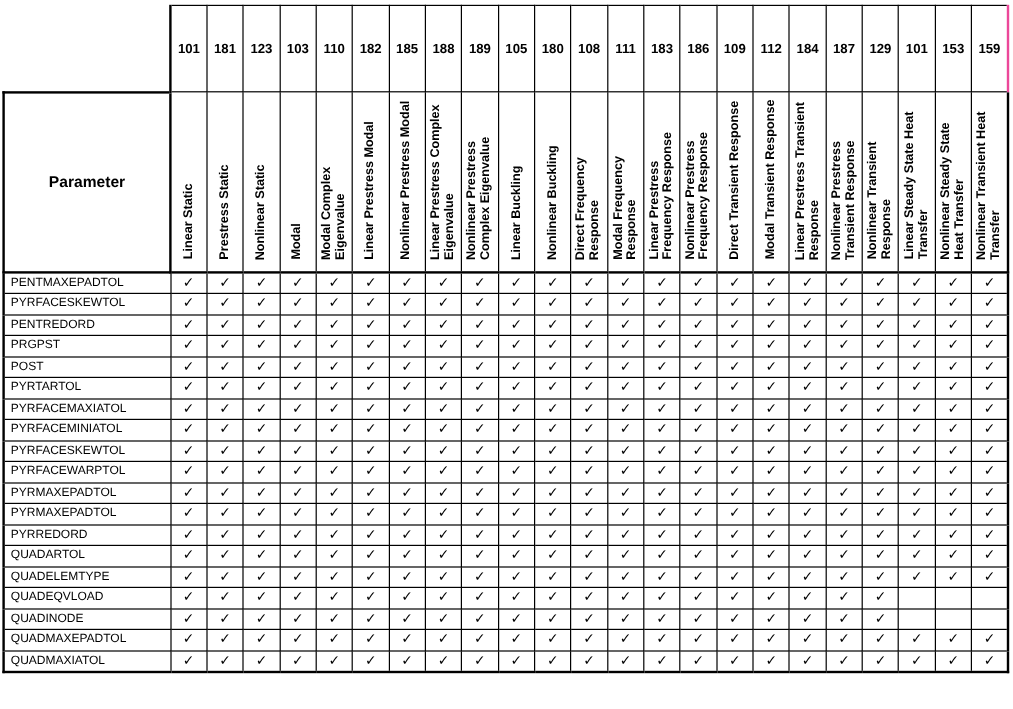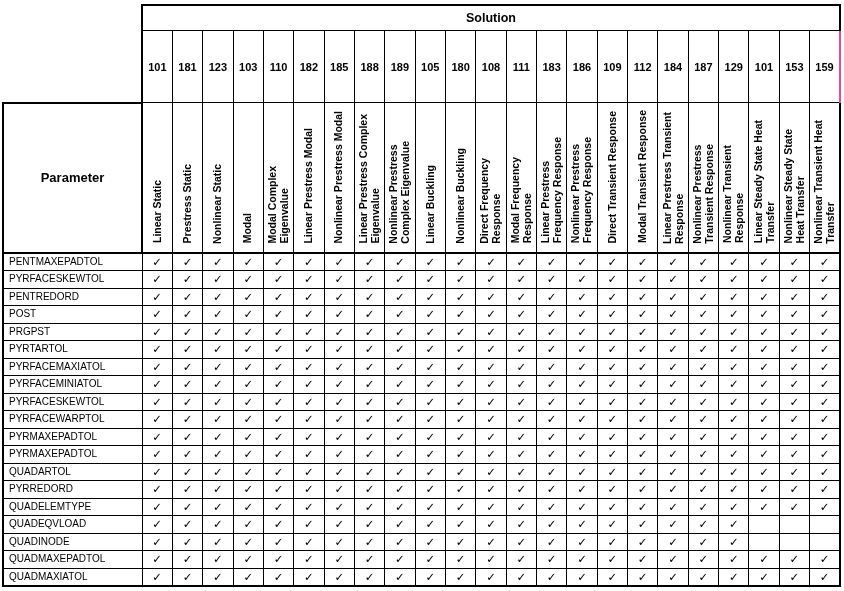--- a/index.html
+++ b/index.html
@@ -98,24 +98,20 @@
         <col class="sol-col">
         <col class="sol-col">
         <col class="sol-col">
         <col class="sol-col">
         <col class="sol-col">
         <col class="sol-col">
         <col class="sol-col">
         <col class="sol-col">
       </colgroup>
     <thead>
-      <tr>
-        <td class="corner"></td>
-        <th class="sol-span" colspan="23">Solution</th>
-      </tr>
       <tr class="codes-row" id="codes-row">
         <td class="corner"></td>
       <th class="code first">101</th>
           <th class="code">181</th>
           <th class="code">123</th>
           <th class="code">103</th>
           <th class="code">110</th>
           <th class="code">182</th>
           <th class="code">185</th>
           <th class="code">188</th>
@@ -248,20 +244,46 @@
           <td class="cell"><span>✓</span></td>
           <td class="cell"><span>✓</span></td>
           <td class="cell"><span>✓</span></td>
           <td class="cell"><span>✓</span></td>
           <td class="cell"><span>✓</span></td>
           <td class="cell"><span>✓</span></td>
           <td class="cell"><span>✓</span></td>
           <td class="cell last"><span>✓</span></td>
         </tr>
         <tr>
+          <td class="rowlabel">PRGPST</td>
+          <td class="cell"><span>✓</span></td>
+          <td class="cell"><span>✓</span></td>
+          <td class="cell"><span>✓</span></td>
+          <td class="cell"><span>✓</span></td>
+          <td class="cell"><span>✓</span></td>
+          <td class="cell"><span>✓</span></td>
+          <td class="cell"><span>✓</span></td>
+          <td class="cell"><span>✓</span></td>
+          <td class="cell"><span>✓</span></td>
+          <td class="cell"><span>✓</span></td>
+          <td class="cell"><span>✓</span></td>
+          <td class="cell"><span>✓</span></td>
+          <td class="cell"><span>✓</span></td>
+          <td class="cell"><span>✓</span></td>
+          <td class="cell"><span>✓</span></td>
+          <td class="cell"><span>✓</span></td>
+          <td class="cell"><span>✓</span></td>
+          <td class="cell"><span>✓</span></td>
+          <td class="cell"><span>✓</span></td>
+          <td class="cell"><span>✓</span></td>
+          <td class="cell"><span>✓</span></td>
+          <td class="cell"><span>✓</span></td>
+          <td class="cell last"><span>✓</span></td>
+        </tr>
+        <tr>
           <td class="rowlabel">POST</td>
           <td class="cell"><span>✓</span></td>
           <td class="cell"><span>✓</span></td>
           <td class="cell"><span>✓</span></td>
           <td class="cell"><span>✓</span></td>
           <td class="cell"><span>✓</span></td>
           <td class="cell"><span>✓</span></td>
           <td class="cell"><span>✓</span></td>
           <td class="cell"><span>✓</span></td>
           <td class="cell"><span>✓</span></td>
@@ -274,46 +296,20 @@
           <td class="cell"><span>✓</span></td>
           <td class="cell"><span>✓</span></td>
           <td class="cell"><span>✓</span></td>
           <td class="cell"><span>✓</span></td>
           <td class="cell"><span>✓</span></td>
           <td class="cell"><span>✓</span></td>
           <td class="cell"><span>✓</span></td>
           <td class="cell last"><span>✓</span></td>
         </tr>
         <tr>
-          <td class="rowlabel">PRGPST</td>
-          <td class="cell"><span>✓</span></td>
-          <td class="cell"><span>✓</span></td>
-          <td class="cell"><span>✓</span></td>
-          <td class="cell"><span>✓</span></td>
-          <td class="cell"><span>✓</span></td>
-          <td class="cell"><span>✓</span></td>
-          <td class="cell"><span>✓</span></td>
-          <td class="cell"><span>✓</span></td>
-          <td class="cell"><span>✓</span></td>
-          <td class="cell"><span>✓</span></td>
-          <td class="cell"><span>✓</span></td>
-          <td class="cell"><span>✓</span></td>
-          <td class="cell"><span>✓</span></td>
-          <td class="cell"><span>✓</span></td>
-          <td class="cell"><span>✓</span></td>
-          <td class="cell"><span>✓</span></td>
-          <td class="cell"><span>✓</span></td>
-          <td class="cell"><span>✓</span></td>
-          <td class="cell"><span>✓</span></td>
-          <td class="cell"><span>✓</span></td>
-          <td class="cell"><span>✓</span></td>
-          <td class="cell"><span>✓</span></td>
-          <td class="cell last"><span>✓</span></td>
-        </tr>
-        <tr>
           <td class="rowlabel">PYRTARTOL</td>
           <td class="cell"><span>✓</span></td>
           <td class="cell"><span>✓</span></td>
           <td class="cell"><span>✓</span></td>
           <td class="cell"><span>✓</span></td>
           <td class="cell"><span>✓</span></td>
           <td class="cell"><span>✓</span></td>
           <td class="cell"><span>✓</span></td>
           <td class="cell"><span>✓</span></td>
           <td class="cell"><span>✓</span></td>
@@ -482,47 +478,47 @@
           <td class="cell"><span>✓</span></td>
           <td class="cell"><span>✓</span></td>
           <td class="cell"><span>✓</span></td>
           <td class="cell"><span>✓</span></td>
           <td class="cell"><span>✓</span></td>
           <td class="cell"><span>✓</span></td>
           <td class="cell"><span>✓</span></td>
           <td class="cell last"><span>✓</span></td>
         </tr>
         <tr>
+          <td class="rowlabel">PYRREDORD</td>
+          <td class="cell"><span>✓</span></td>
+          <td class="cell"><span>✓</span></td>
+          <td class="cell"><span>✓</span></td>
+          <td class="cell"><span>✓</span></td>
+          <td class="cell"><span>✓</span></td>
+          <td class="cell"><span>✓</span></td>
+          <td class="cell"><span>✓</span></td>
+          <td class="cell"><span>✓</span></td>
+          <td class="cell"><span>✓</span></td>
+          <td class="cell"><span>✓</span></td>
+          <td class="cell"><span>✓</span></td>
+          <td class="cell"><span>✓</span></td>
+          <td class="cell"><span>✓</span></td>
+          <td class="cell"><span>✓</span></td>
+          <td class="cell"><span>✓</span></td>
+          <td class="cell"><span>✓</span></td>
+          <td class="cell"><span>✓</span></td>
+          <td class="cell"><span>✓</span></td>
+          <td class="cell"><span>✓</span></td>
+          <td class="cell"><span>✓</span></td>
+          <td class="cell"><span>✓</span></td>
+          <td class="cell"><span>✓</span></td>
+          <td class="cell last"><span>✓</span></td>
+        </tr>
+        <tr>
           <td class="rowlabel">QUADARTOL</td>
-          <td class="cell"><span>✓</span></td>
-          <td class="cell"><span>✓</span></td>
-          <td class="cell"><span>✓</span></td>
-          <td class="cell"><span>✓</span></td>
-          <td class="cell"><span>✓</span></td>
-          <td class="cell"><span>✓</span></td>
-          <td class="cell"><span>✓</span></td>
-          <td class="cell"><span>✓</span></td>
-          <td class="cell"><span>✓</span></td>
-          <td class="cell"><span>✓</span></td>
-          <td class="cell"><span>✓</span></td>
-          <td class="cell"><span>✓</span></td>
-          <td class="cell"><span>✓</span></td>
-          <td class="cell"><span>✓</span></td>
-          <td class="cell"><span>✓</span></td>
-          <td class="cell"><span>✓</span></td>
-          <td class="cell"><span>✓</span></td>
-          <td class="cell"><span>✓</span></td>
-          <td class="cell"><span>✓</span></td>
-          <td class="cell"><span>✓</span></td>
-          <td class="cell"><span>✓</span></td>
-          <td class="cell"><span>✓</span></td>
-          <td class="cell last"><span>✓</span></td>
-        </tr>
-        <tr>
-          <td class="rowlabel">PYRREDORD</td>
           <td class="cell"><span>✓</span></td>
           <td class="cell"><span>✓</span></td>
           <td class="cell"><span>✓</span></td>
           <td class="cell"><span>✓</span></td>
           <td class="cell"><span>✓</span></td>
           <td class="cell"><span>✓</span></td>
           <td class="cell"><span>✓</span></td>
           <td class="cell"><span>✓</span></td>
           <td class="cell"><span>✓</span></td>
           <td class="cell"><span>✓</span></td>

